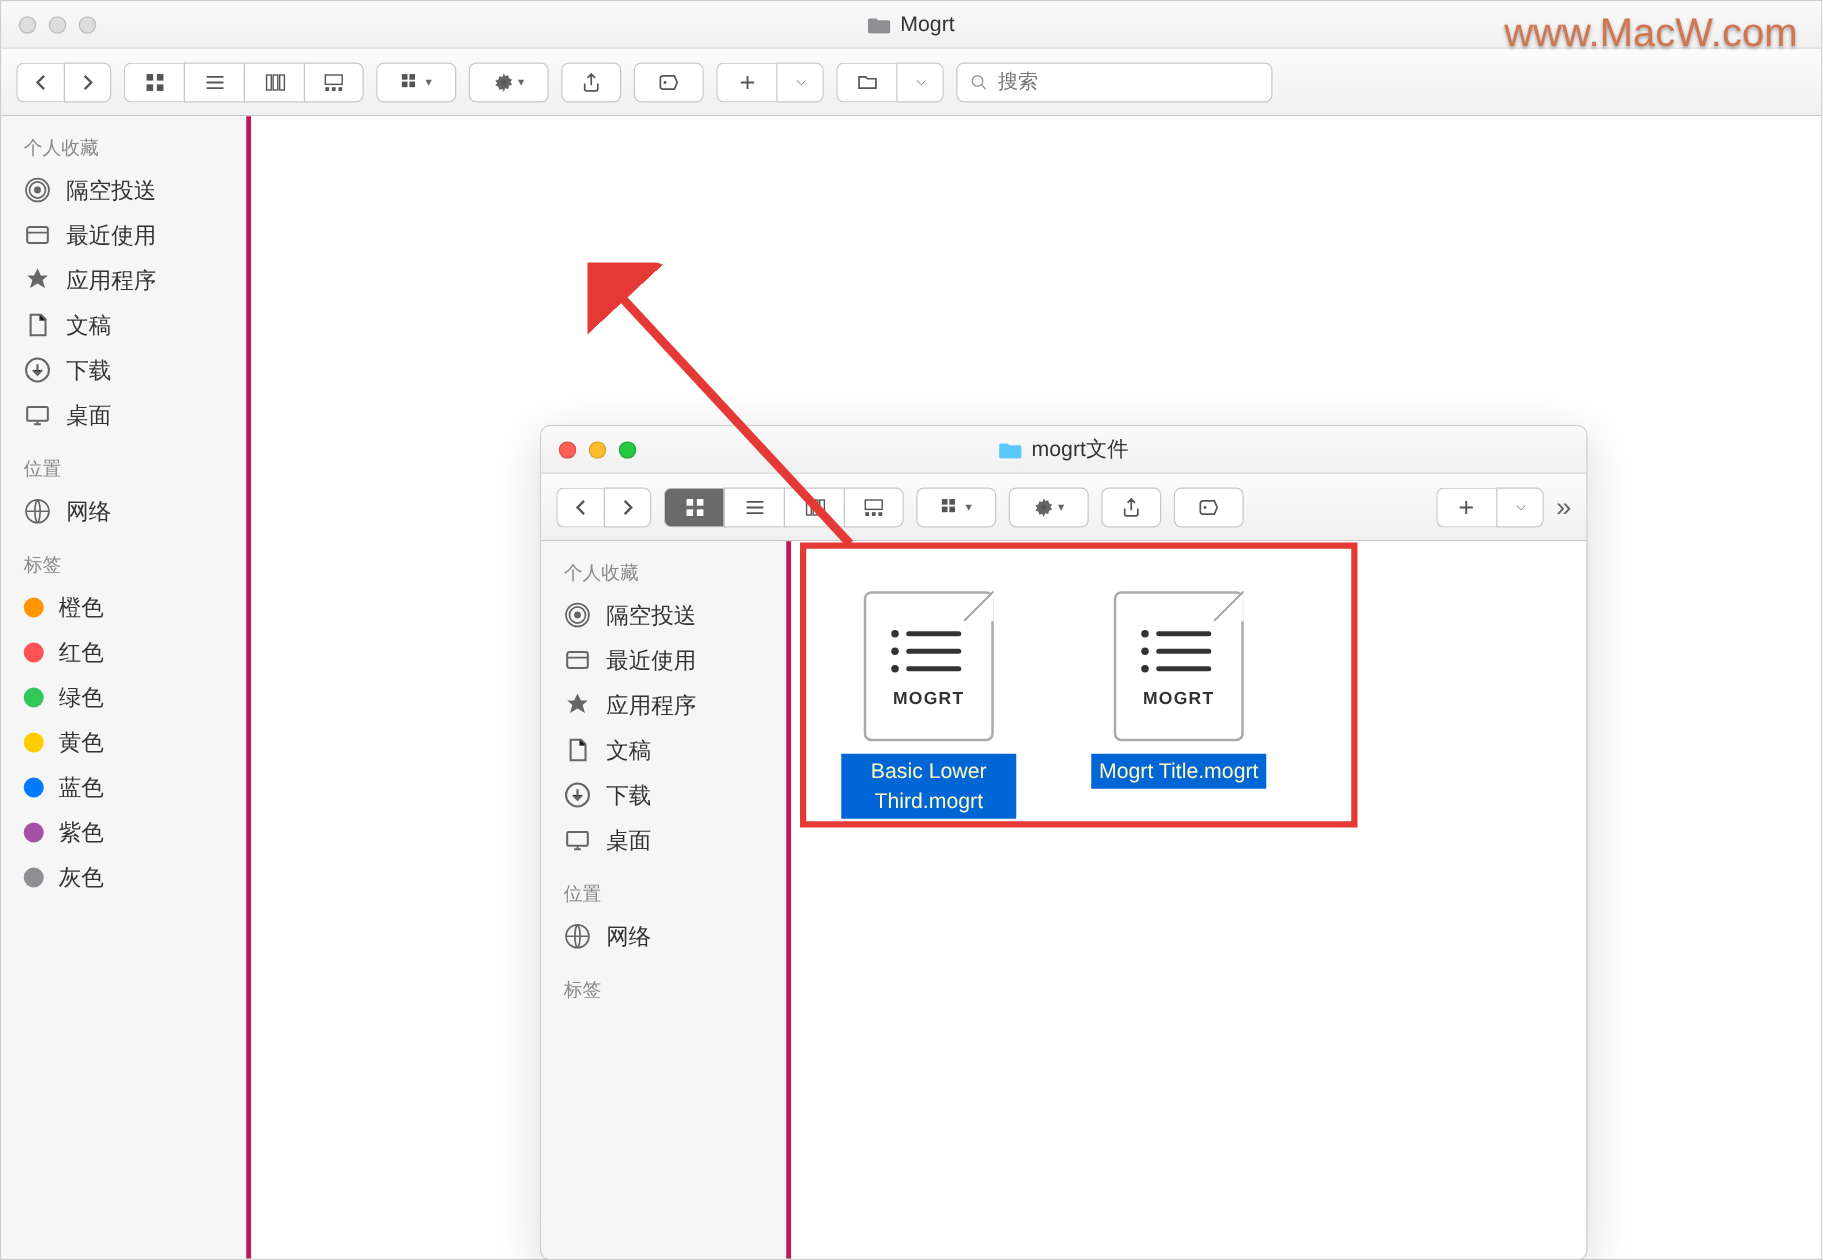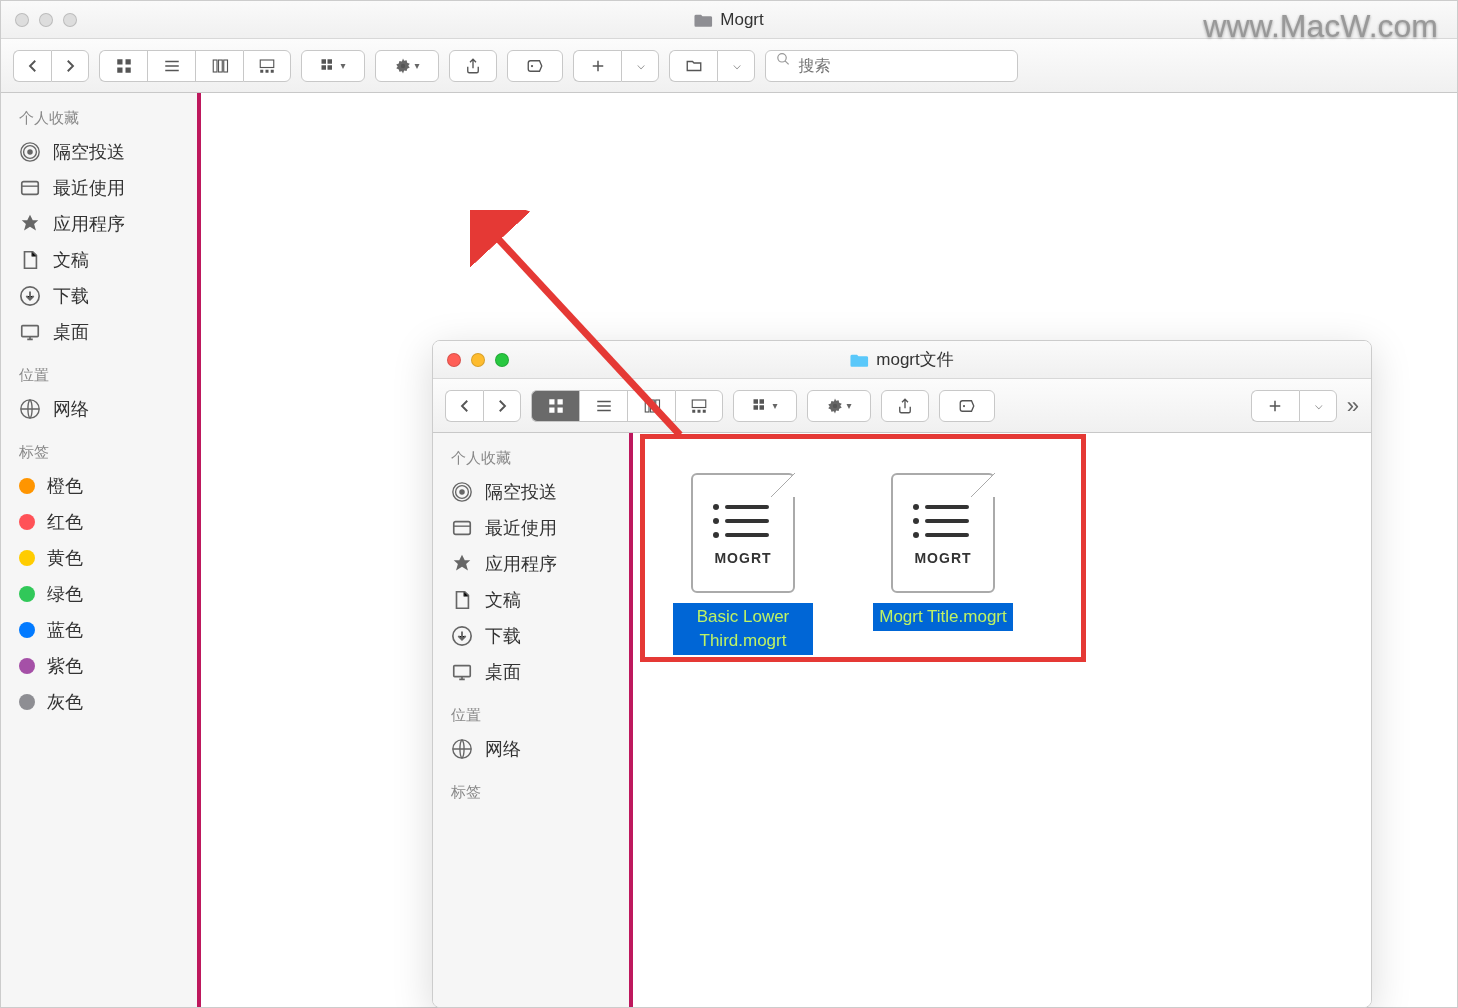--- a/index.html
+++ b/index.html
@@ -1,67 +1,67 @@
 <!DOCTYPE html>
 <html><head>
 <meta charset="utf-8">
 <style>
 * { box-sizing: border-box; margin: 0; padding: 0; }
 body { font-family: -apple-system, "PingFang SC", sans-serif; background: #f5f5f5; width: 1458px; height: 1008px; position: relative; overflow: hidden; }
 
 .finder-window { position: absolute; background: #fff; border: 1px solid #ccc; border-radius: 8px; box-shadow: 0 10px 40px rgba(0,0,0,0.15); overflow: hidden; }
 .window1 { left: 0; top: 0; width: 1458px; height: 1008px; border-radius: 0; }
-.window2 { left: 432px; top: 340px; width: 940px; height: 668px; }
+.window2 { left: 432px; top: 340px; width: 838px; height: 668px; }
 
 .titlebar { height: 38px; display: flex; align-items: center; padding: 0 14px; background: linear-gradient(#fafafa,#f0f0f0); border-bottom: 1px solid #d8d8d8; position: relative; }
 .traffic { display: flex; gap: 10px; }
 .tl { width: 14px; height: 14px; border-radius: 50%; border: 0.5px solid rgba(0,0,0,0.15); }
 .tl.r { background: #ff5f57; } .tl.y { background: #febc2e; } .tl.g { background: #28c840; }
 .tl.d { background: #ddd; }
 .title-center { position: absolute; left: 50%; transform: translateX(-50%); display: flex; align-items: center; gap: 8px; color: #333; font-size: 17px; }
 
 .toolbar { height: 54px; display: flex; align-items: center; padding: 0 12px; gap: 10px; background: linear-gradient(#fcfcfc,#f0f0f0); border-bottom: 1px solid #c8c8c8; }
 .tbtn { height: 32px; border: 1px solid #c8c8c8; border-radius: 6px; background: #fff; display: flex; align-items: center; justify-content: center; color: #555; cursor: pointer; }
 .tbtn.seg { border-radius: 0; border-right: none; }
 .seg-group { display: flex; }
 .seg-group .tbtn:first-child { border-radius: 6px 0 0 6px; }
 .seg-group .tbtn:last-child { border-radius: 0 6px 0 6px; border-right: 1px solid #c8c8c8; }
 .seg-group .tbtn.last { border-radius: 0 6px 6px 0; border-right: 1px solid #c8c8c8; }
 .tbtn svg { width: 18px; height: 18px; }
 .w38 { width: 38px; } .w48 { width: 48px; } .w56 { width: 56px; } .w64 { width: 64px; }
 .active-seg { background: #6a6a6a; color: #fff; }
 .flex-spacer { flex: 1; }
-.search-box { display: flex; height: 32px; border: 1px solid #c8c8c8; border-radius: 6px; padding: 0 10px; min-width: 200px; background: #fff; gap: 8px; color: #999; }
+.search-box { display: flex; align-items: center; height: 32px; border: 1px solid #c8c8c8; border-radius: 6px; padding: 0 10px; min-width: 200px; background: #fff; gap: 8px; color: #999; }
 .search-box input { border: none; outline: none; font-size: 16px; width: 100%; background: transparent; }
 
 .body-area { display: flex; height: calc(100% - 92px); }
 .sidebar { width: 200px; background: #f6f6f6; border-right: 4px solid #be185d; padding: 10px 0; overflow: hidden; }
 .sidebar-section { margin-bottom: 10px; }
 .sidebar-header { font-size: 15px; color: #888; padding: 6px 18px; font-weight: 500; }
 .sidebar-item { display: flex; align-items: center; gap: 12px; padding: 6px 18px; font-size: 18px; color: #333; cursor: pointer; }
 .sidebar-item svg { width: 22px; height: 22px; color: #666; flex-shrink: 0; }
 .tag-dot { width: 16px; height: 16px; border-radius: 50%; flex-shrink: 0; }
 
 .content { flex: 1; background: #fff; position: relative; padding: 20px; }
 .file-grid { display: flex; gap: 60px; padding: 20px; }
 .file-item { display: flex; flex-direction: column; align-items: center; width: 140px; cursor: pointer; }
 .file-icon-box { width: 104px; height: 120px; background: #fff; border: 2px solid #aaa; border-radius: 6px; display: flex; flex-direction: column; align-items: center; justify-content: center; gap: 8px; position: relative; }
 .file-icon-box::before { content: ''; position: absolute; top: -2px; right: -2px; width: 24px; height: 24px; background: linear-gradient(135deg, transparent 48%, #aaa 48%, #aaa 52%, #fff 52%); }
 .file-lines { width: 60px; }
 .file-lines .ln { height: 4px; background: #333; margin: 5px 0; border-radius: 2px; }
 .file-lines .bullet { display: flex; align-items: center; gap: 6px; }
 .file-lines .bullet::before { content: ''; width: 6px; height: 6px; border-radius: 50%; background: #333; }
 .file-type-label { font-size: 14px; font-weight: bold; color: #333; letter-spacing: 1px; }
-.file-name { margin-top: 10px; font-size: 17px; color: #bef264; background: #0066d6; padding: 2px 6px; text-align: center; line-height: 1.4; }
+.file-name { margin-top: 10px; font-size: 17px; color: #fef9c3; background: #0066d6; padding: 2px 6px; text-align: center; line-height: 1.4; }
 
 .highlight-box { position: absolute; border: 5px solid #e53935; pointer-events: none; }
 .arrow-overlay { position: absolute; pointer-events: none; }
 
 .watermark { position: absolute; color: #999; font-size: 20px; opacity: 0.7; pointer-events: none; }
-.watermark.top { top: 8px; right: 20px; font-size: 32px; color: #737373; text-shadow: 0 1px 3px rgba(0,0,0,0.5); }
+.watermark.top { top: 8px; right: 20px; font-size: 32px; color: #c2410c; text-shadow: 0 1px 3px rgba(0,0,0,0.5); }
 
 .folder-icon { width: 18px; height: 14px; }
 .more-icon { font-size: 22px; color: #666; }
 
 .chev { font-size: 10px; margin-left: 2px; color: #666; }
 </style>
 </head>
 <body>
 
 <div class="finder-window window1">
@@ -239,26 +239,26 @@
         <div class="sidebar-header">标签</div>
         <div class="sidebar-item">
             <span class="tag-dot" style="background:#ff9500"></span>
             <span>橙色</span>
           </div>
         <div class="sidebar-item">
             <span class="tag-dot" style="background:#ff5257"></span>
             <span>红色</span>
           </div>
         <div class="sidebar-item">
+            <span class="tag-dot" style="background:#31c859"></span>
+            <span>绿色</span>
+          </div>
+        <div class="sidebar-item">
             <span class="tag-dot" style="background:#ffcc00"></span>
             <span>黄色</span>
-          </div>
-        <div class="sidebar-item">
-            <span class="tag-dot" style="background:#31c859"></span>
-            <span>绿色</span>
           </div>
         <div class="sidebar-item">
             <span class="tag-dot" style="background:#027aff"></span>
             <span>蓝色</span>
           </div>
         <div class="sidebar-item">
             <span class="tag-dot" style="background:#a550a7"></span>
             <span>紫色</span>
           </div>
         <div class="sidebar-item">

